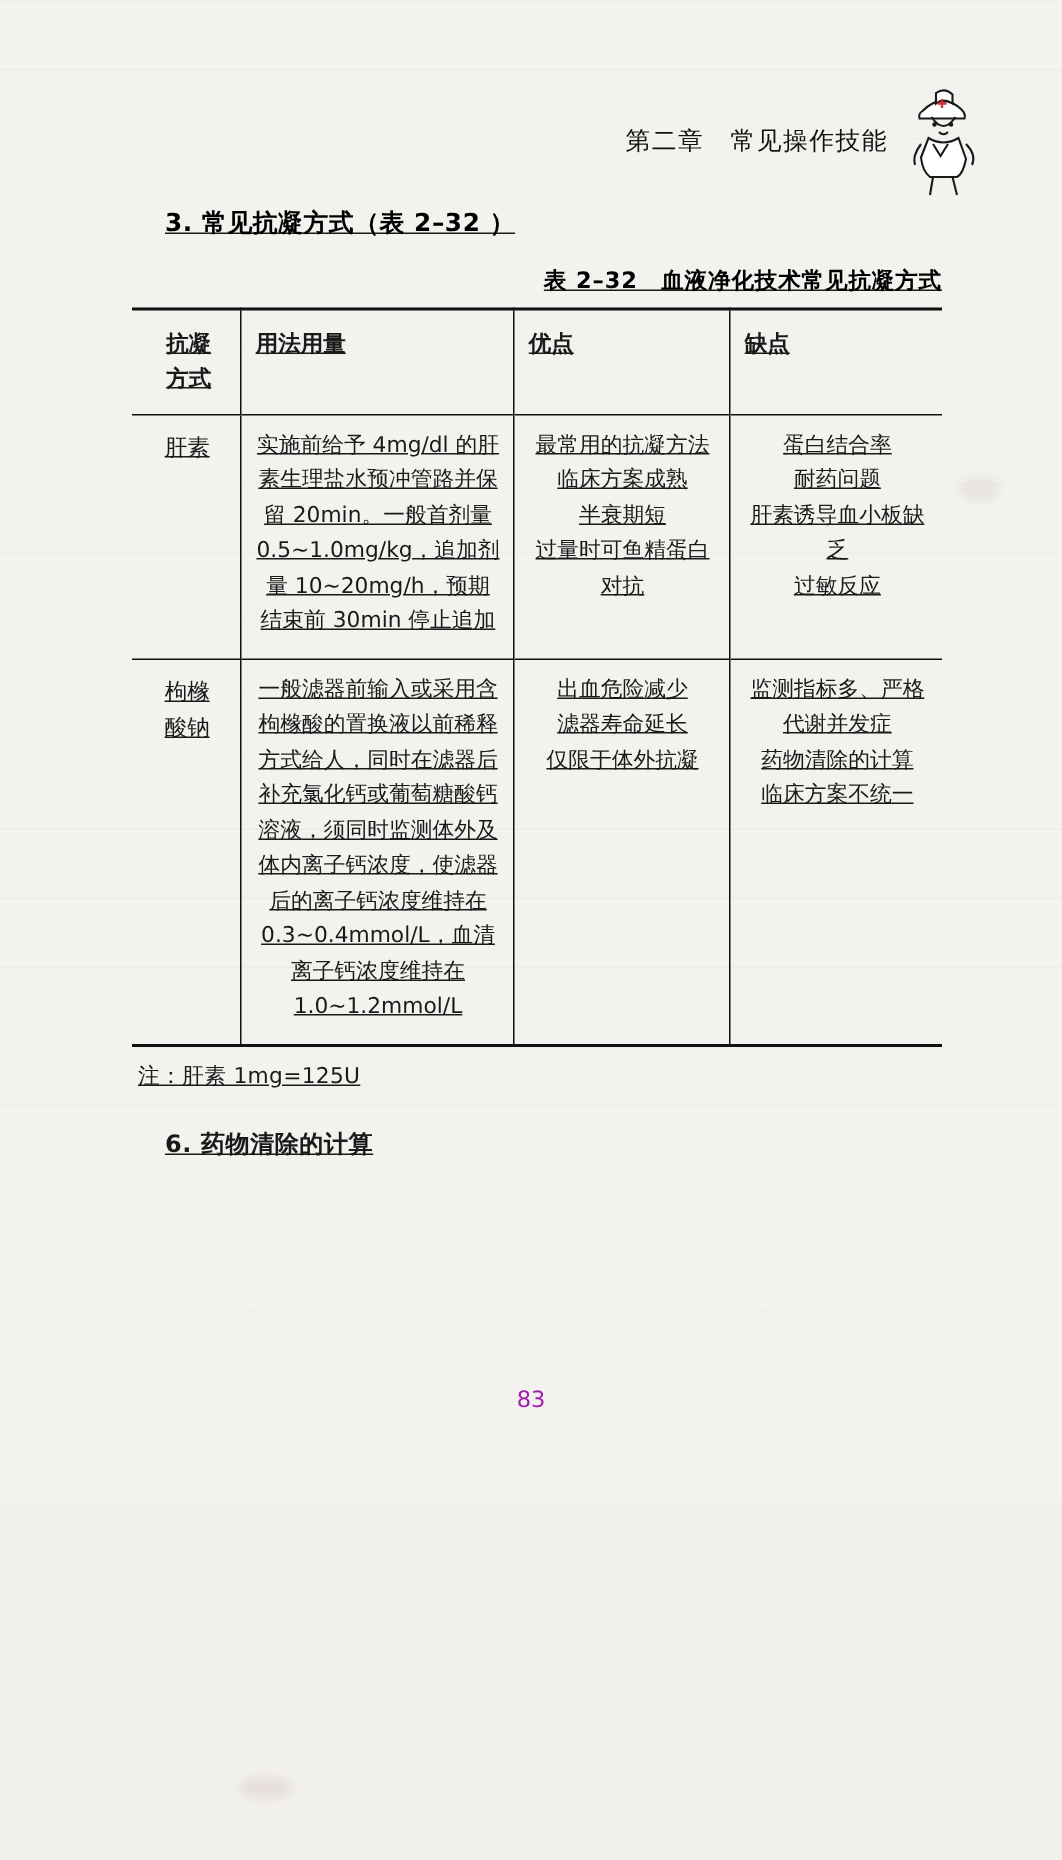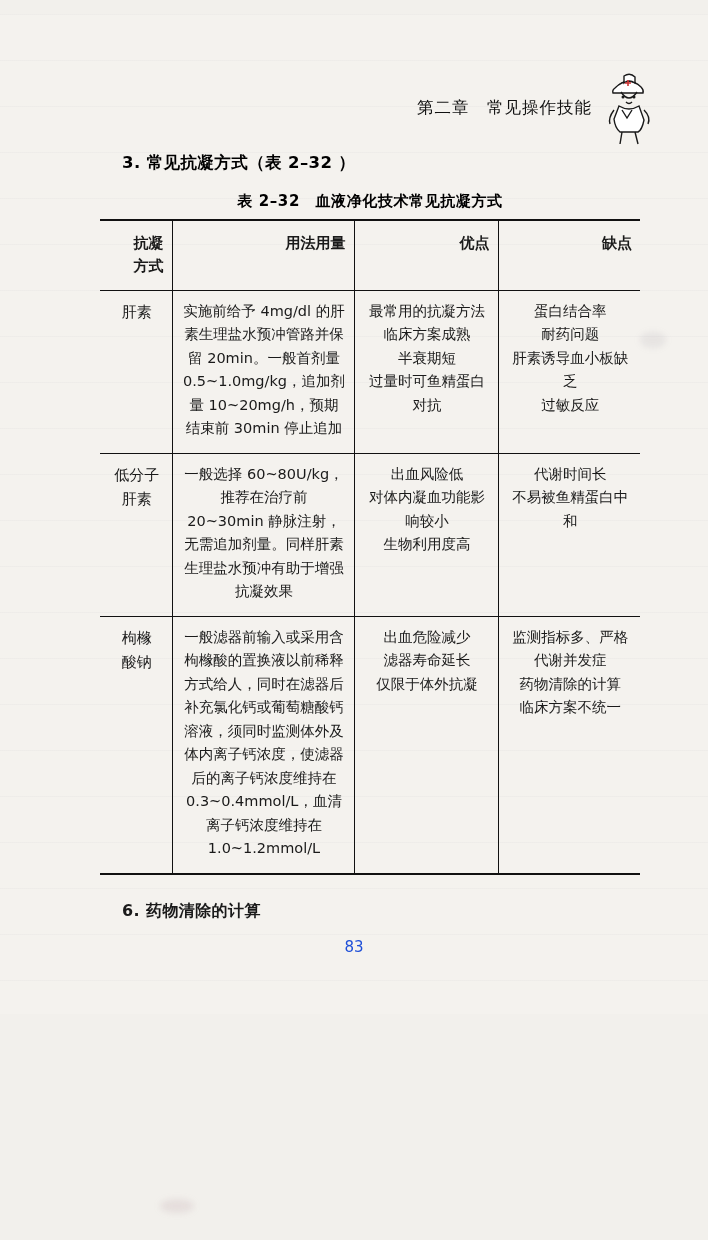--- a/index.html
+++ b/index.html
@@ -16,21 +16,20 @@
     overflow: hidden;
   }
 
   .page {
     position: absolute;
     left: 0;
     top: 0;
     width: 708px;
     height: 1000px;
     background: #f4f2ee;
-    margin-top: 14px;
   }
 
   
   .bleed {
     position: absolute;
     inset: 0;
     opacity: 0.055;
     pointer-events: none;
     background:
       repeating-linear-gradient(180deg, rgba(80,80,110,0.6) 0 1px, rgba(0,0,0,0) 1px 46px);
@@ -53,36 +52,37 @@
   }
   .mascot {
     width: 54px;
     height: 76px;
     position: relative;
   }
   .mascot svg { display: block; }
 
   .content {
     position: absolute;
-    left: 100px;
+    left: 88px;
     top: 138px;
     width: 540px;
+    text-decoration: underline;
   }
 
   .heading {
     font-size: 16.5px;
     font-weight: bold;
     color: #000;
     letter-spacing: 0.4px;
     margin-bottom: 18px;
     padding-left: 22px;
   }
 
   .table-caption {
-    text-align: center;
+    text-align: right;
     font-size: 15px;
     font-weight: bold;
     letter-spacing: 0.6px;
     margin-bottom: 8px;
     color: #000;
   }
 
   table.data {
     border-collapse: collapse;
     width: 540px;
@@ -96,29 +96,29 @@
   table.data col.c3 { width: 142px; }
 
   table.data th, table.data td {
     vertical-align: top;
     padding: 9px 8px 12px 10px;
     border: none;
     text-align: center;
     font-weight: normal;
   }
   table.data thead th {
-    text-align: right;
+    text-align: left;
     font-weight: bold;
     font-size: 15px;
     padding-top: 11px;
     padding-bottom: 13px;
     line-height: 1.5;
   }
   table.data thead th.first {
-    text-align: right;
+    text-align: center;
     padding-left: 12px;
   }
 
   
   table.data {
     border-top: 2.2px solid #111;
     border-bottom: 2.2px solid #111;
   }
   table.data thead tr { border-bottom: 1.1px solid #111; }
   table.data tbody tr + tr { border-top: 1.1px solid #111; }
@@ -161,21 +161,21 @@
   }
   .body-para .indent { display: inline-block; width: 32px; }
 
   .page-number {
     position: absolute;
     bottom: 58px;
     left: 0;
     right: 0;
     text-align: center;
     font-size: 15px;
-    color: #1d4ed8;
+    color: #a21caf;
   }
 
   .smudge {
     position: absolute;
     pointer-events: none;
     border-radius: 50%;
     background: rgba(120,110,130,0.10);
     filter: blur(3px);
   }
 </style>
@@ -243,43 +243,34 @@
           <td class="sep" style="white-space:pre-line">最常用的抗凝方法
 临床方案成熟
 半衰期短
 过量时可鱼精蛋白对抗</td>
           <td class="sep" style="white-space:pre-line">蛋白结合率
 耐药问题
 肝素诱导血小板缺乏
 过敏反应</td>
         </tr>
         <tr>
-          <td class="cell-term" style="white-space:pre-line">低分子
-肝素</td>
-          <td class="sep justify-cell">一般选择 60~80U/kg，推荐在治疗前 20~30min 静脉注射，无需追加剂量。同样肝素生理盐水预冲有助于增强抗凝效果</td>
-          <td class="sep" style="white-space:pre-line">出血风险低
-对体内凝血功能影响较小
-生物利用度高</td>
-          <td class="sep" style="white-space:pre-line">代谢时间长
-不易被鱼精蛋白中和</td>
-        </tr>
-        <tr>
           <td class="cell-term" style="white-space:pre-line">枸橼
 酸钠</td>
           <td class="sep justify-cell">一般滤器前输入或采用含枸橼酸的置换液以前稀释方式给人，同时在滤器后补充氯化钙或葡萄糖酸钙溶液，须同时监测体外及体内离子钙浓度，使滤器后的离子钙浓度维持在 0.3~0.4mmol/L，血清离子钙浓度维持在 1.0~1.2mmol/L</td>
           <td class="sep" style="white-space:pre-line">出血危险减少
 滤器寿命延长
 仅限于体外抗凝</td>
           <td class="sep" style="white-space:pre-line">监测指标多、严格
 代谢并发症
 药物清除的计算
 临床方案不统一</td>
         </tr>
       </tbody>
     </table>
 
+    <div class="note">注：肝素 1mg=125U</div>
 
     <div class="heading2">6. 药物清除的计算</div>
 
   </div>
 
   <div class="page-number">83</div>
 </div>
 
 </body></html>

